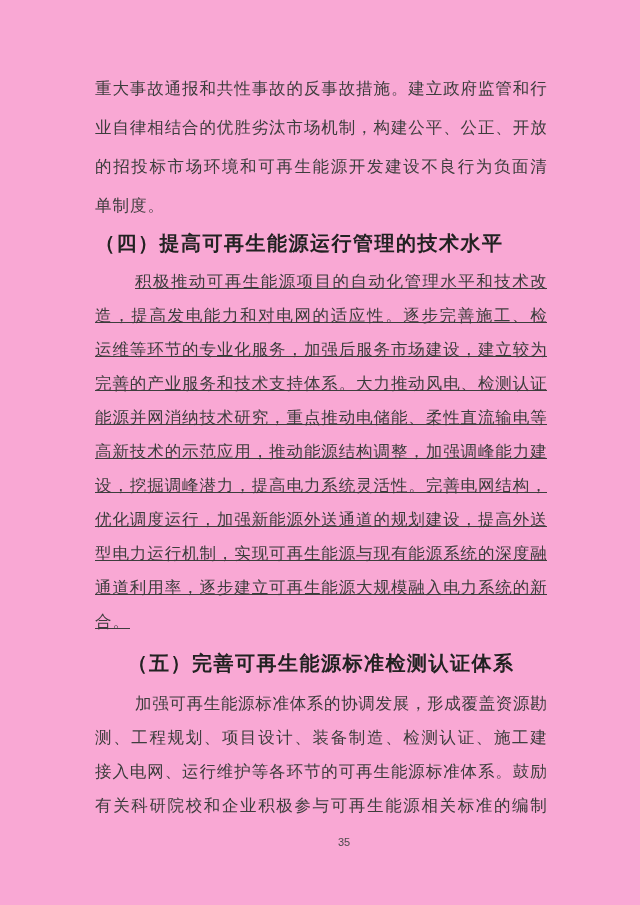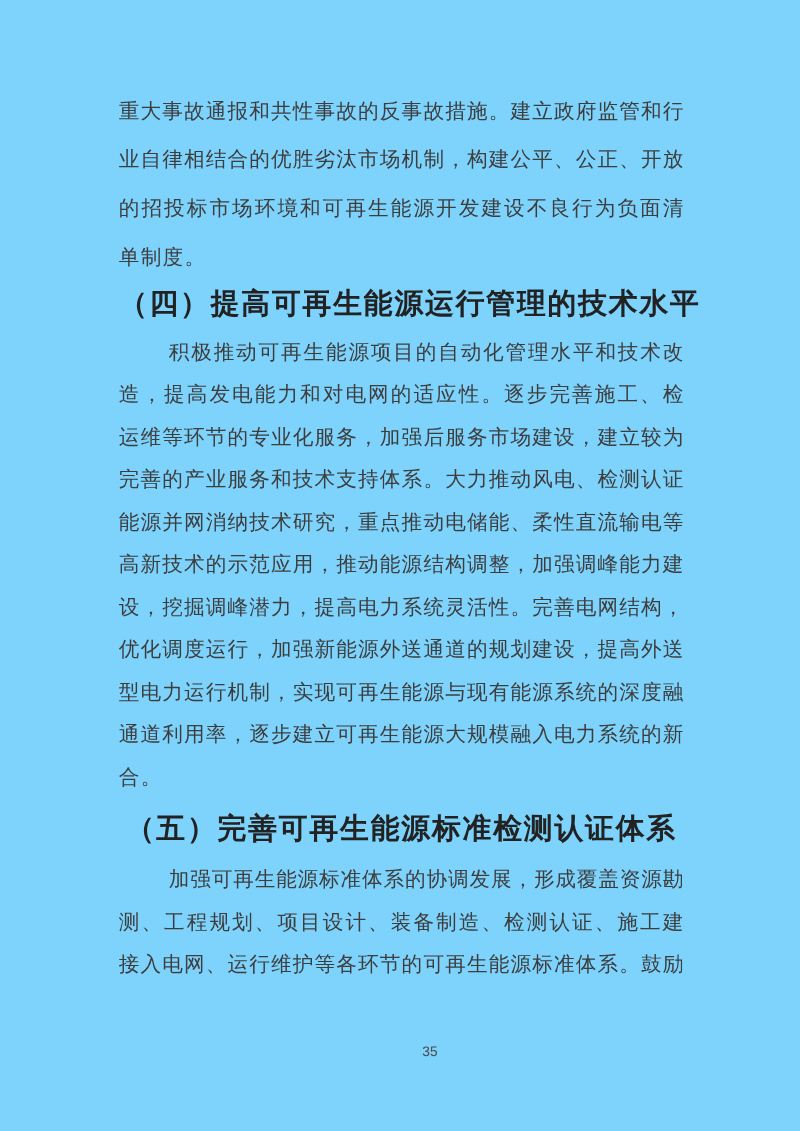--- a/index.html
+++ b/index.html
@@ -4,37 +4,37 @@
 <style>
   html, body {
     margin: 0;
     padding: 0;
     background: #ffffff;
   }
   .page {
     position: relative;
     width: 640px;
     height: 905px;
-    background: #7dd3fc;
+    background: #f9a8d4;
     overflow: hidden;
     font-family: "Liberation Serif", "DejaVu Serif", serif;
   }
   .content {
     position: absolute;
     left: 95px;
     top: 69px;
     width: 452px;
     color: #3d3d3d;
     font-size: 16.5px;
   }
   .block { margin: 0; }
   
   .b1 { line-height: 39px; }
   .b2 { margin-top: 2px; line-height: 32px; }
-  .b3 { margin-top: 6px; line-height: 34px; }
+  .b3 { margin-top: 6px; line-height: 34px; text-decoration: underline; }
   .b4 { margin-top: 8px; line-height: 32px; text-align: center; }
   .b5 { margin-top: 8px; line-height: 34px; }
   .b1 .line { height: 39px; }
   .b3 .line { height: 34px; }
   .b5 .line { height: 34px; }
   .line {
     overflow: hidden;
     text-align: justify;
     text-align-last: justify;
     text-justify: inter-character;
@@ -45,21 +45,21 @@
     text-align: right;
     text-align-last: left;
     letter-spacing: 1px;
   }
   .line.indent {
     padding-left: 40px;
   }
   .heading {
     font-weight: bold;
     color: #222222;
-    font-size: 23px;
+    font-size: 20px;
     letter-spacing: 1.5px;
     white-space: nowrap;
   }
   .page-number {
     position: absolute;
     left: 0;
     right: 0;
     top: 836px;
     text-align: center;
     font-family: "Liberation Sans", "DejaVu Sans", sans-serif;
@@ -91,16 +91,17 @@
         <div class="line">优化调度运行，加强新能源外送通道的规划建设，提高外送</div>
         <div class="line">型电力运行机制，实现可再生能源与现有能源系统的深度融</div>
         <div class="line">通道利用率，逐步建立可再生能源大规模融入电力系统的新</div>
         <div class="line last">合。</div>
       </div>
       <div class="heading block b4">（五）完善可再生能源标准检测认证体系</div>
       <div class="para block b5">
         <div class="line indent">加强可再生能源标准体系的协调发展，形成覆盖资源勘</div>
         <div class="line">测、工程规划、项目设计、装备制造、检测认证、施工建设、</div>
         <div class="line">接入电网、运行维护等各环节的可再生能源标准体系。鼓励</div>
+        <div class="line">有关科研院校和企业积极参与可再生能源相关标准的编制</div>
       </div>
     </div>
   <div class="page-number">35</div>
 </div>
 
 </body></html>

